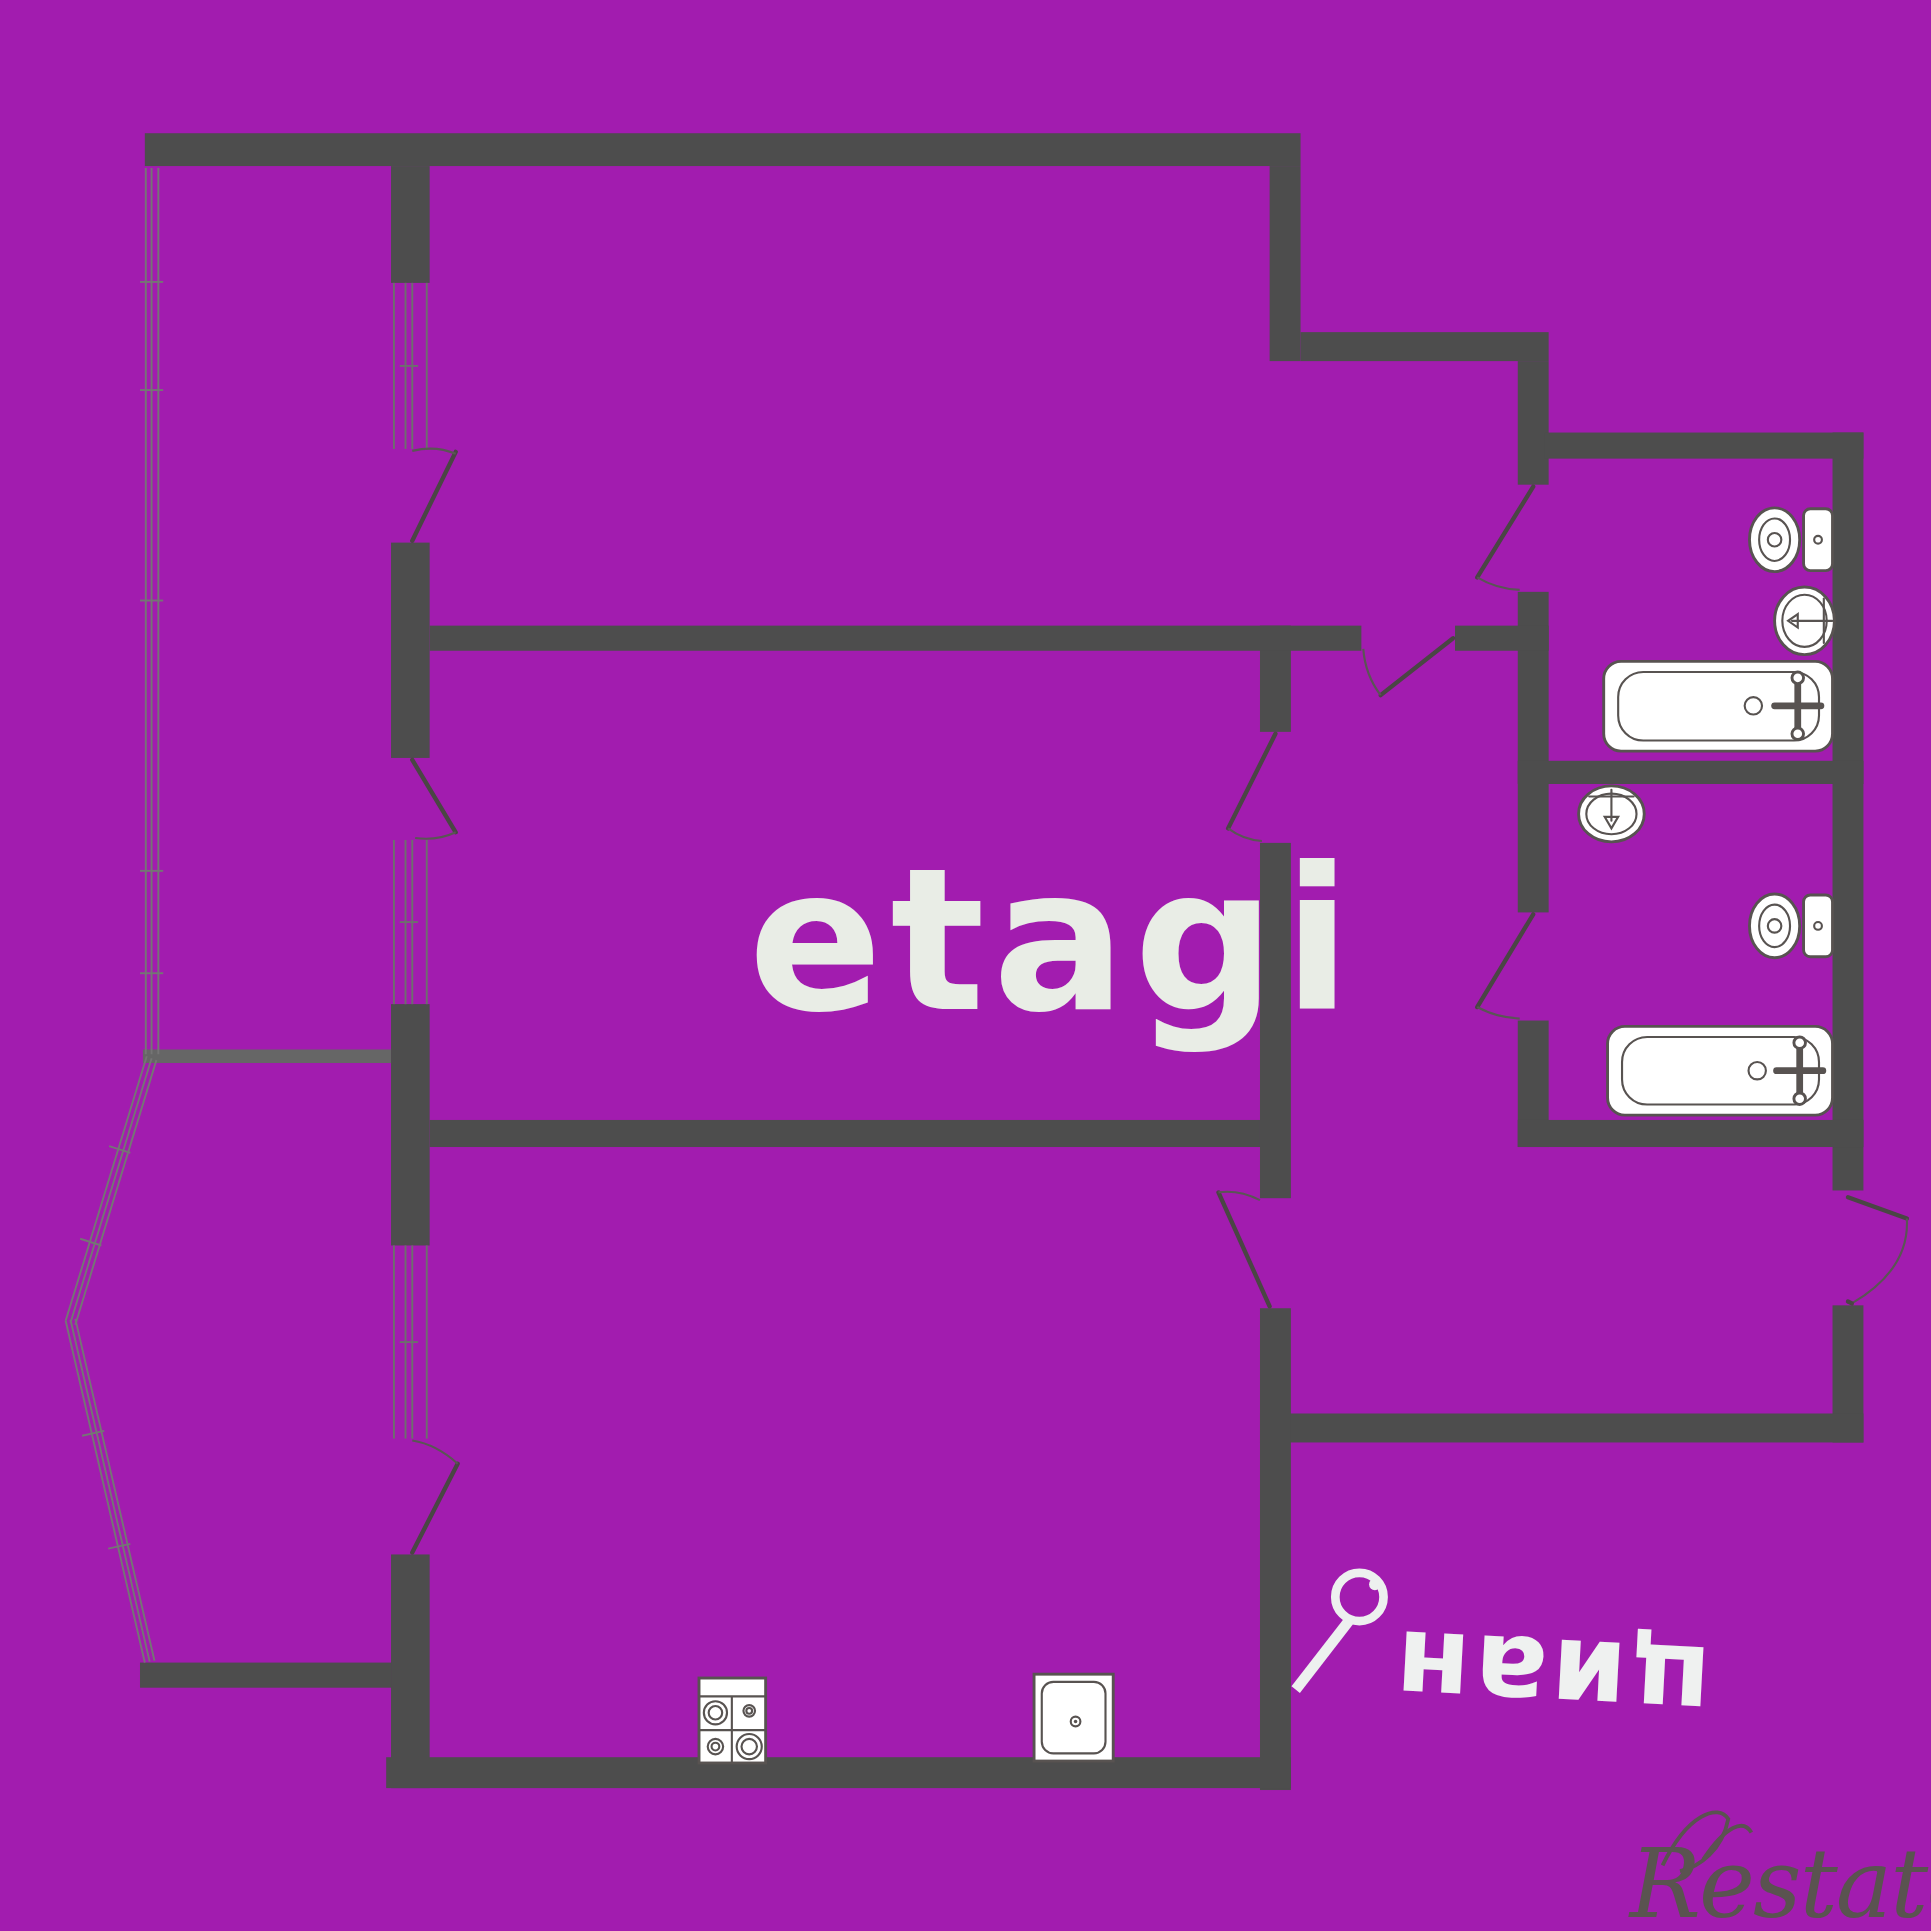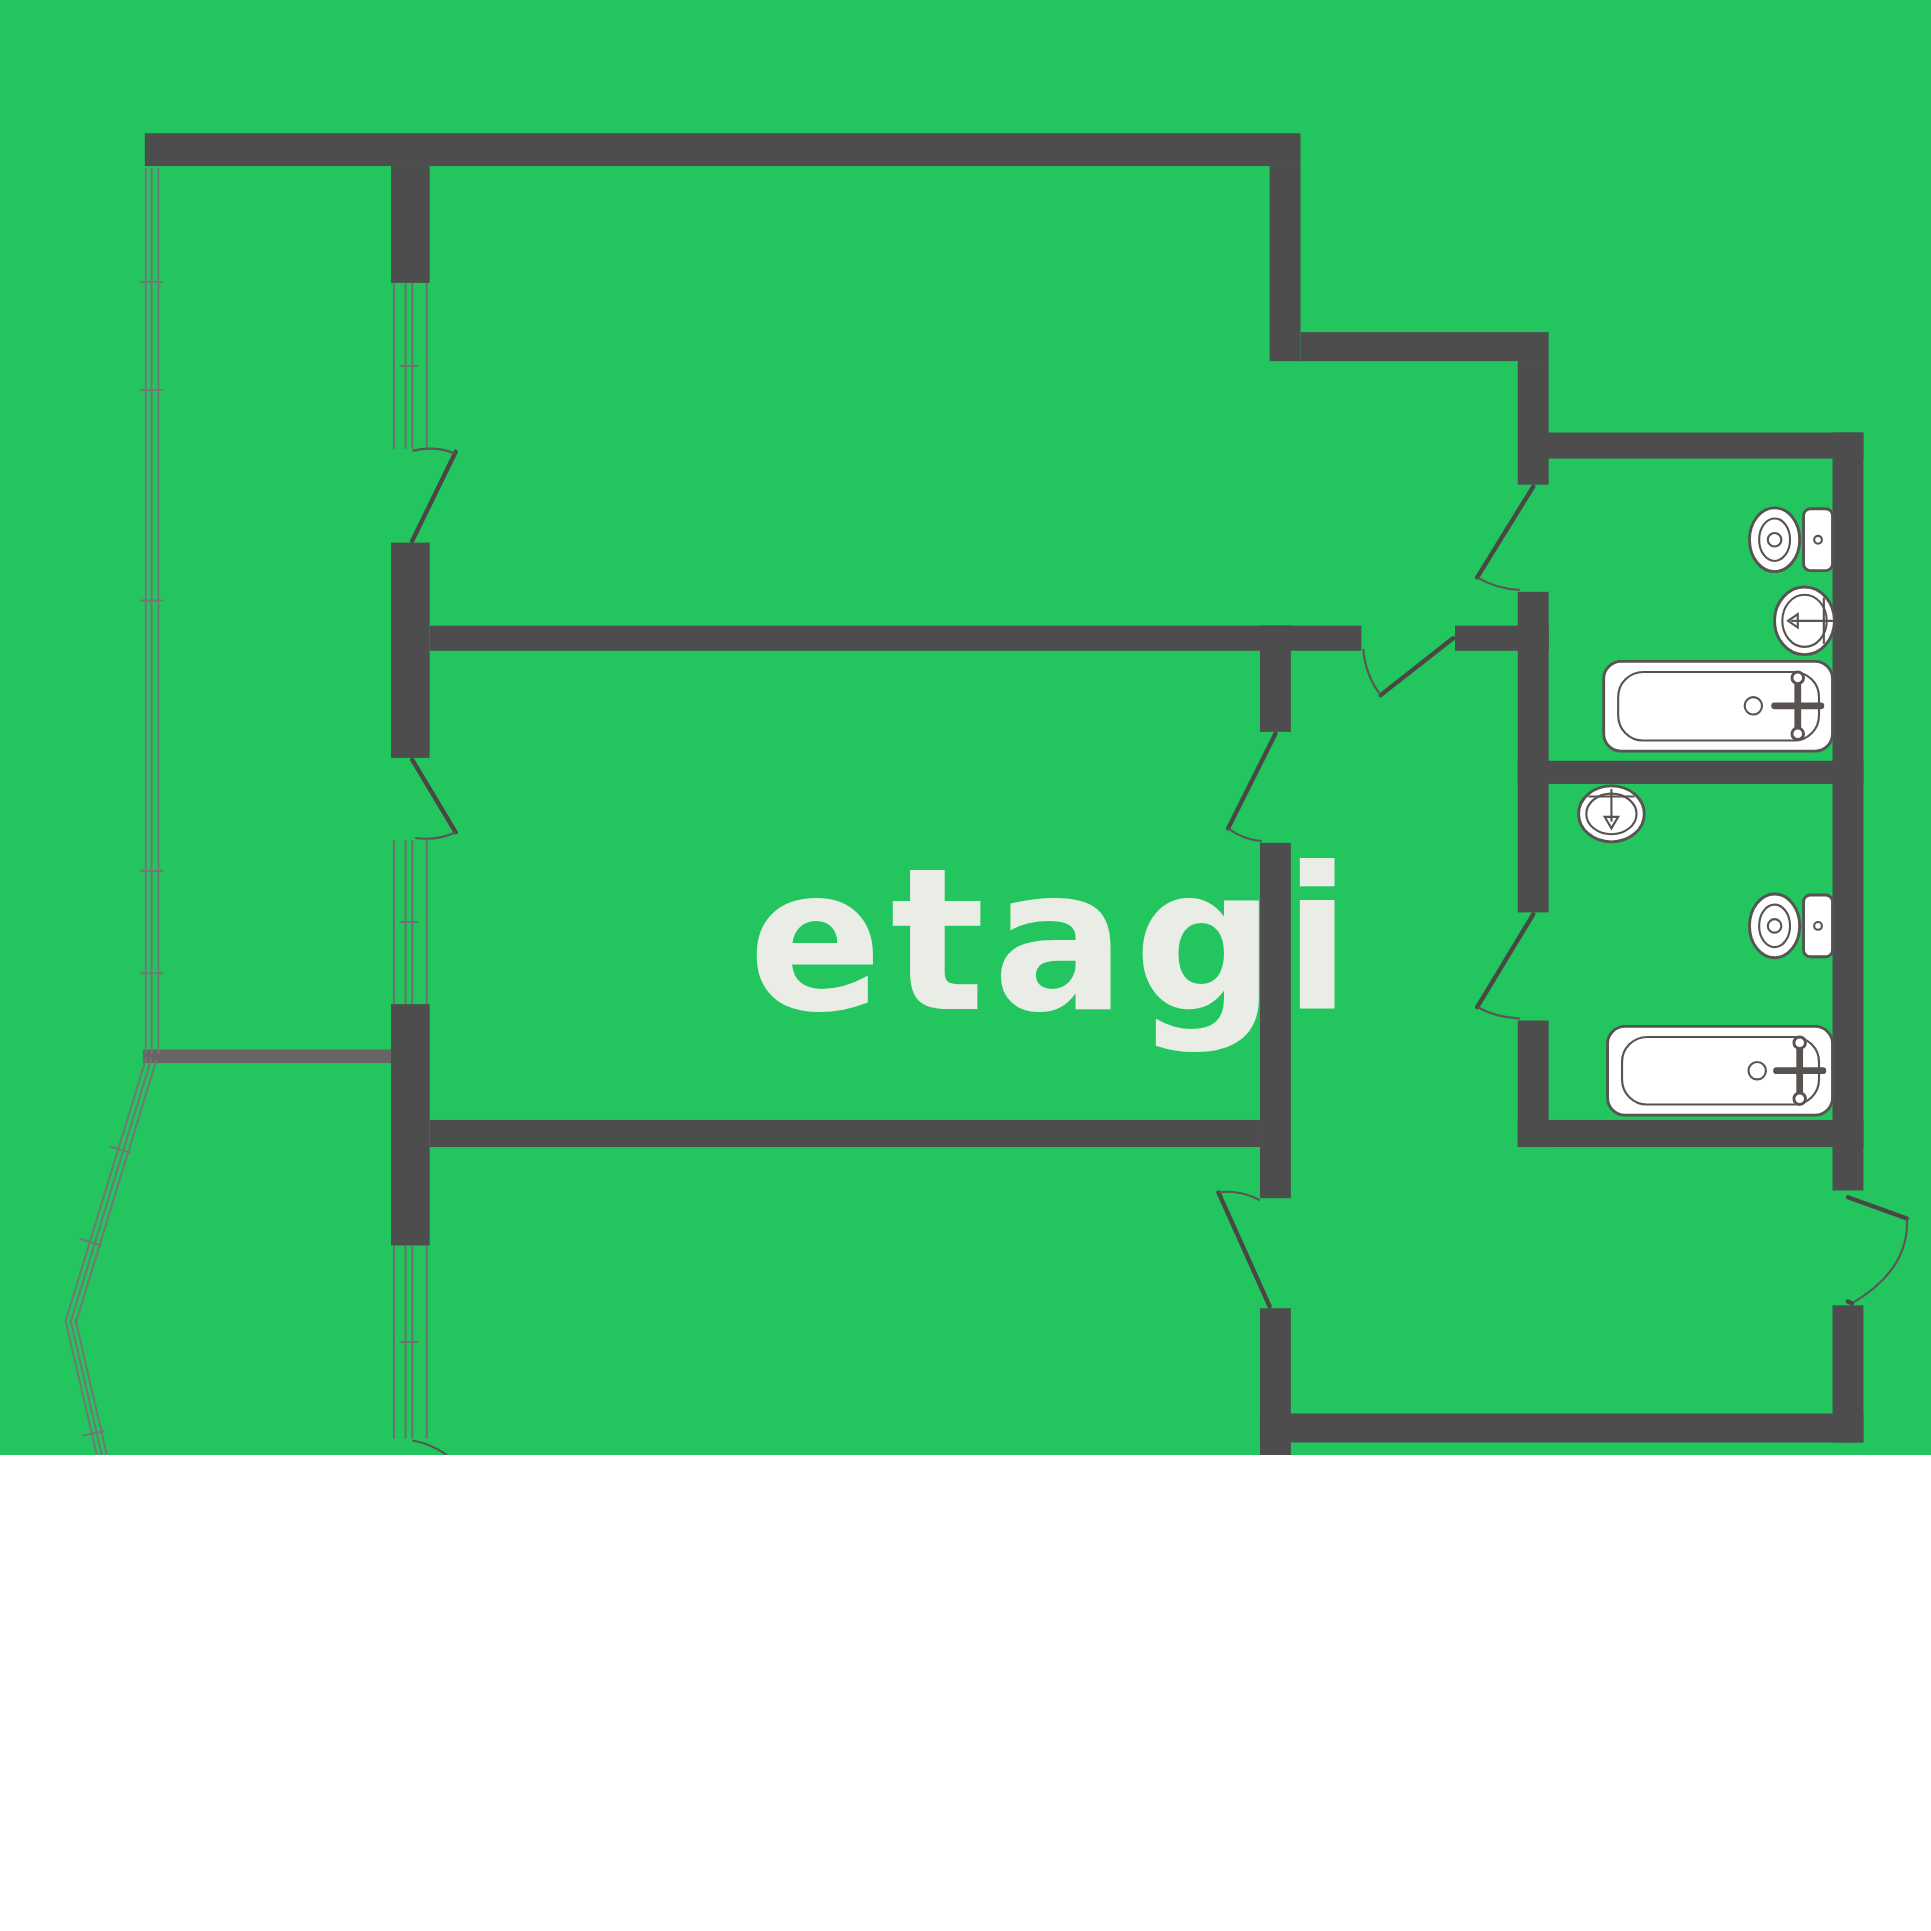--- a/index.html
+++ b/index.html
@@ -1,17 +1,17 @@
 <!DOCTYPE html>
 <html><head>
 <meta charset="utf-8">
 <style>
   html,body{margin:0;padding:0;background:#fff;}
   body{width:1931px;height:1931px;font-family:"Liberation Sans",sans-serif;}
-  #plan-wrap{position:relative;width:1931px;height:1455px;background:#22c55e;overflow:hidden;}
+  #plan-wrap{position:relative;width:1931px;height:1931px;background:#a21caf;overflow:hidden;}
   svg{display:block;}
   .wall{fill:#4d4d4d;stroke:none;}
   .sill{fill:#666666;}
   .thin{stroke:#6e6e6e;stroke-width:2;fill:none;}
   .glz{stroke:#757575;stroke-width:2;fill:none;}
   .leaf{stroke:#4a4644;stroke-width:4.5;fill:none;stroke-linecap:round;}
   .swing{stroke:#5a5654;stroke-width:2.2;fill:none;}
   .fix{stroke:#585351;stroke-width:3;fill:#ffffff;}
   .fix2{stroke:#585351;stroke-width:2.2;fill:none;}
   .fauc{stroke:#585351;stroke-width:7;stroke-linecap:round;fill:none;}

